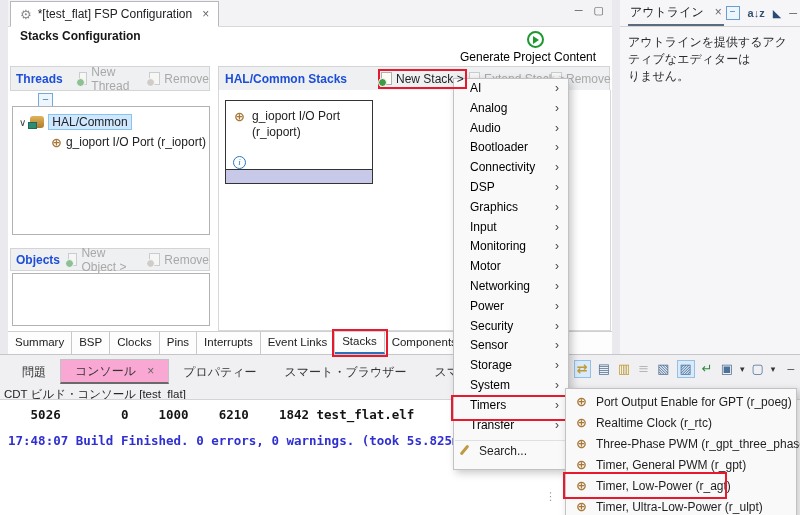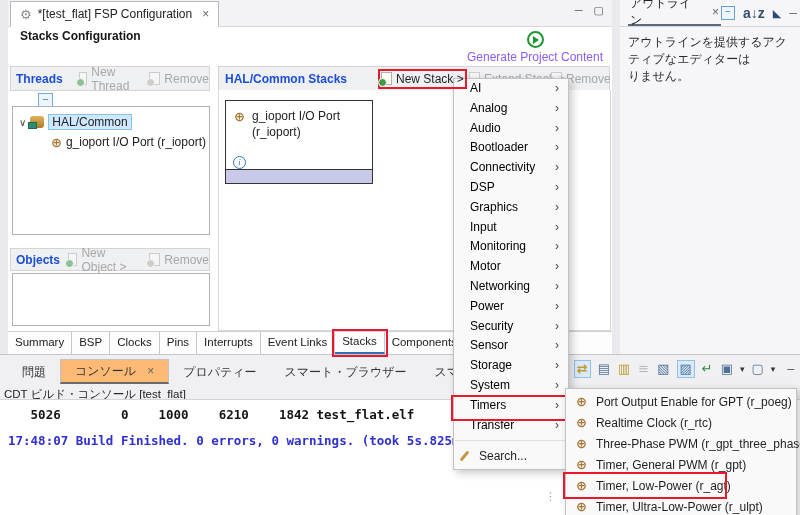--- a/index.html
+++ b/index.html
@@ -8,21 +8,21 @@
   .abs{position:absolute;}
   
   #editor{position:absolute;left:8px;top:0;width:604px;height:354px;background:#fff;}
   .etabbar{position:absolute;left:0;top:0;width:604px;height:26px;background:#f3f3f6;border-bottom:1px solid #d8d8da;}
   .etab{position:absolute;left:2px;top:1px;height:24px;background:#fff;border:1px solid #b8b8bc;border-bottom:1px solid #fff;
         display:flex;align-items:center;padding:0 9px;gap:6px;}
   .gear{color:#8a8a8a;font-size:13px;line-height:1;font-family:"DejaVu Sans",sans-serif;}
   .closex{color:#666;font-size:12px;margin-left:4px;}
   .winctl{position:absolute;right:8px;top:4px;display:flex;gap:11px;color:#555;font-size:11px;}
   .ptitle{position:absolute;left:12px;top:29px;font-size:12px;font-weight:bold;color:#161616;}
-  .gen{position:absolute;right:2px;top:31px;width:150px;text-align:center;color:#8b5cf6;}
+  .gen{position:absolute;right:2px;top:31px;width:150px;text-align:left;color:#000000;}
   .playico{width:13px;height:13px;border-radius:50%;border:2px solid #1d9730;margin:0 auto 2px;position:relative;background:#fff;}
   .playico::after{content:"";position:absolute;left:4px;top:3px;border-left:6px solid #1d9730;border-top:4px solid transparent;border-bottom:4px solid transparent;}
   .panel-hdr{position:absolute;background:#eef0f2;border:1px solid #d4d4d6;display:flex;align-items:center;}
   .hdr-label{font-weight:bold;color:#1d4ed8;}
   .btn{display:flex;align-items:center;gap:4px;color:#1f1f1f;}
   .btn.disabled{color:#a8a8a8;}
   .ico-doc{width:9px;height:11px;border:1px solid #b0b0b0;background:#fdfdf6;position:relative;display:inline-block;}
   .ico-doc::after{content:"";position:absolute;left:-4px;bottom:-3px;width:7px;height:7px;border-radius:50%;border:1px solid #fff;}
   .ico-add::after{background:#3f9a44;}
   .ico-rem::after{background:#b9b0a6;}
@@ -43,50 +43,50 @@
             font-size:9px;line-height:11px;text-align:center;font-style:italic;font-family:"Liberation Serif",serif;}
   .btabs{position:absolute;left:0;top:331px;width:604px;height:22px;border-top:1px solid #cfcfd1;display:flex;background:#fdfdfd;font-size:11.5px;}
   .btab{padding:0 7px;line-height:21px;border-right:1px solid #c8c8ca;color:#222;white-space:nowrap;}
   .btab.active{border-bottom:2px solid #2b6fbd;line-height:19px;}
   
   #outline{position:absolute;left:620px;top:0;width:180px;height:354px;background:#f6f6f9;}
   .otabbar{height:26px;border-bottom:1px solid #d4d4d6;display:flex;align-items:center;}
   .otab{margin-left:8px;height:24px;display:flex;align-items:center;gap:7px;border-bottom:2px solid #5a6b7e;padding:0 2px;}
   .oicons{margin-left:auto;display:flex;gap:8px;margin-right:3px;align-items:center;}
   .sqico{width:12px;height:12px;border:1px solid #6a9ed0;background:#eef6fd;color:#3c78b4;font-size:10px;line-height:10px;text-align:center;}
-  .sortico{font-size:14px;color:#35506e;font-weight:bold;}
+  .sortico{font-size:11px;color:#35506e;font-weight:bold;}
   .focusico{color:#2a4a77;font-size:11px;}
   .mini{color:#555;font-size:11px;}
   .omsg{padding:7px 10px 0 8px;color:#2b2b2b;line-height:17px;}
   
   #console{position:absolute;left:0;top:354px;width:800px;height:161px;background:#f0f0f3;border-top:1px solid #c6c6c8;}
   .ctabs{position:absolute;left:8px;top:3px;height:26px;display:flex;color:#333;align-items:flex-end;}
   .ctab{padding:0 14px;line-height:24px;white-space:nowrap;}
-  .ctab.active{background:#fdba74;border:1px solid #c2c2c4;border-bottom:2px solid #6a6a6a;display:flex;gap:7px;align-items:center;line-height:22px;}
+  .ctab.active{background:#f9a8d4;border:1px solid #c2c2c4;border-bottom:2px solid #6a6a6a;display:flex;gap:7px;align-items:center;line-height:22px;}
   .cdiv{position:absolute;left:560px;top:4px;height:23px;width:1px;background:#cdcdcf;}
   .ctoolbar{position:absolute;right:6px;top:5px;display:flex;gap:6px;align-items:center;font-size:13px;font-family:"DejaVu Sans",sans-serif;}
   .ti{line-height:16px;padding:0 1px;}
   .gold{color:#bf9b30;font-weight:bold;}
   .bluet{color:#4d7298;}
   .grayt{color:#b5b5b5;}
   .greent{color:#2e8b3d;}
   .hl{background:#d8eafc;border:1px solid #96bfe4;padding:0 2px;}
   .ddv{color:#333;font-size:9px;}
   .csub{position:absolute;left:4px;top:32px;font-size:11.5px;color:#222;}
   .cbody{position:absolute;left:0;top:44px;width:800px;height:117px;background:#fff;border-top:1px solid #d4d4d6;}
   .cline{position:absolute;left:8px;font-family:"DejaVu Sans Mono",monospace;font-weight:bold;font-size:12.5px;white-space:pre;}
   .dots{position:absolute;left:545px;top:135px;color:#999;font-size:11px;letter-spacing:1px;}
   
   #menu{position:absolute;left:453px;top:78px;width:114px;background:#f9f9f9;border:1px solid #c2c2c4;
         box-shadow:3px 3px 8px rgba(0,0,0,.22);z-index:50;padding:2px 0;}
   .mi{display:flex;align-items:flex-start;height:19.8px;color:#000000;}
   .mi .lbl{margin-left:16px;}
   .mi::after{content:"›";margin-left:auto;margin-right:9px;color:#444;}
   .msep{height:1px;background:#e0e0e0;margin:3px 1px;}
-  .msearch{display:flex;align-items:center;height:23px;color:#1f1f1f;}
+  .msearch{display:flex;align-items:flex-start;height:23px;color:#1f1f1f;}
   .searchico{margin-left:9px;width:3px;height:12px;background:#c09a40;border-radius:2px;transform:rotate(40deg);}
   .msearch .lbl{margin-left:13px;}
   #submenu{position:absolute;left:565px;top:388px;width:230px;background:#f9f9f9;border:1px solid #c2c2c4;
            box-shadow:3px 3px 8px rgba(0,0,0,.22);z-index:50;padding:2px 0;}
   .si{display:flex;align-items:center;height:21px;color:#1f1f1f;}
   .si .mod{margin-left:10px;}
   .si .lbl{margin-left:9px;white-space:nowrap;}
   
   .annotated{outline:2px solid #e8192c;outline-offset:1px;position:relative;z-index:60;}
 </style>

